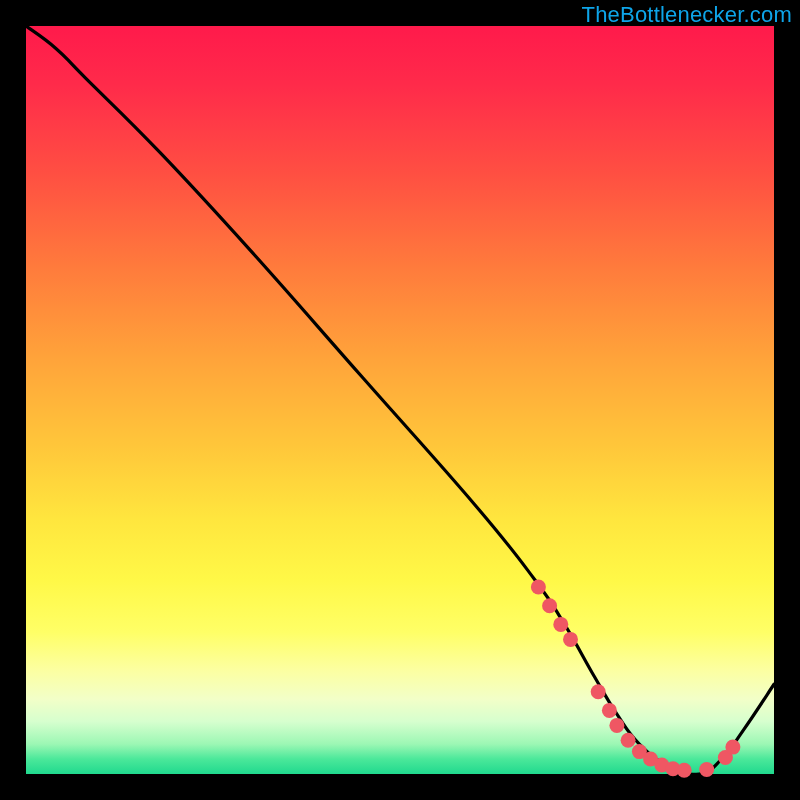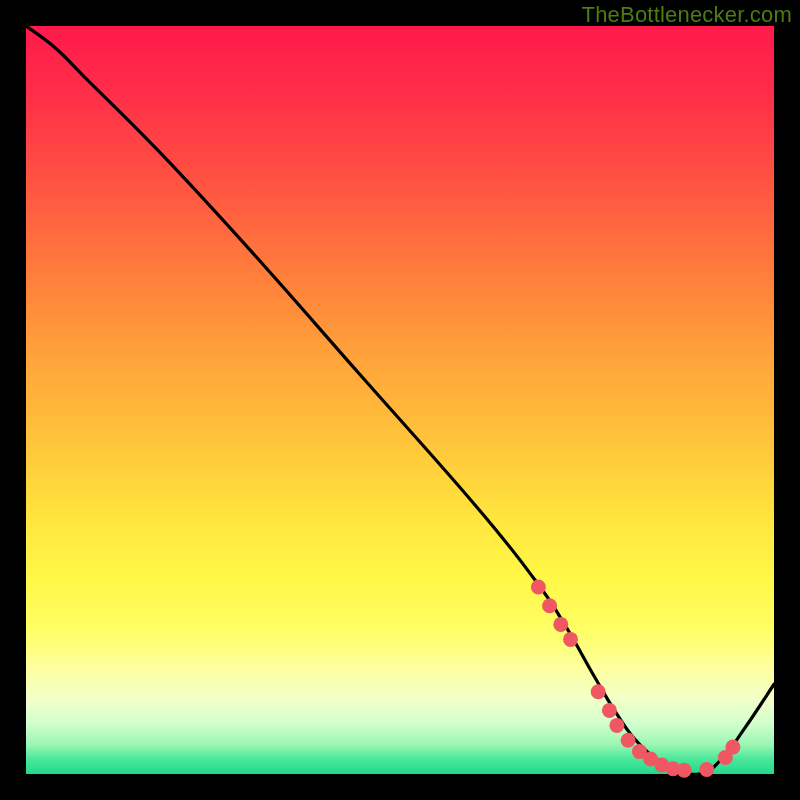--- a/index.html
+++ b/index.html
@@ -14,21 +14,21 @@
   .stage {
     position: relative;
     width: 800px;
     height: 800px;
     background: #000;
   }
   .watermark {
     position: absolute;
     top: 2px;
     right: 8px;
-    color: #4d7c0f;
+    color: #0ea5e9;
     font-size: 22px;
     letter-spacing: 0.2px;
     font-weight: 400;
     z-index: 10;
   }
   .plot {
     position: absolute;
     left: 26px;
     top: 26px;
     width: 748px;

